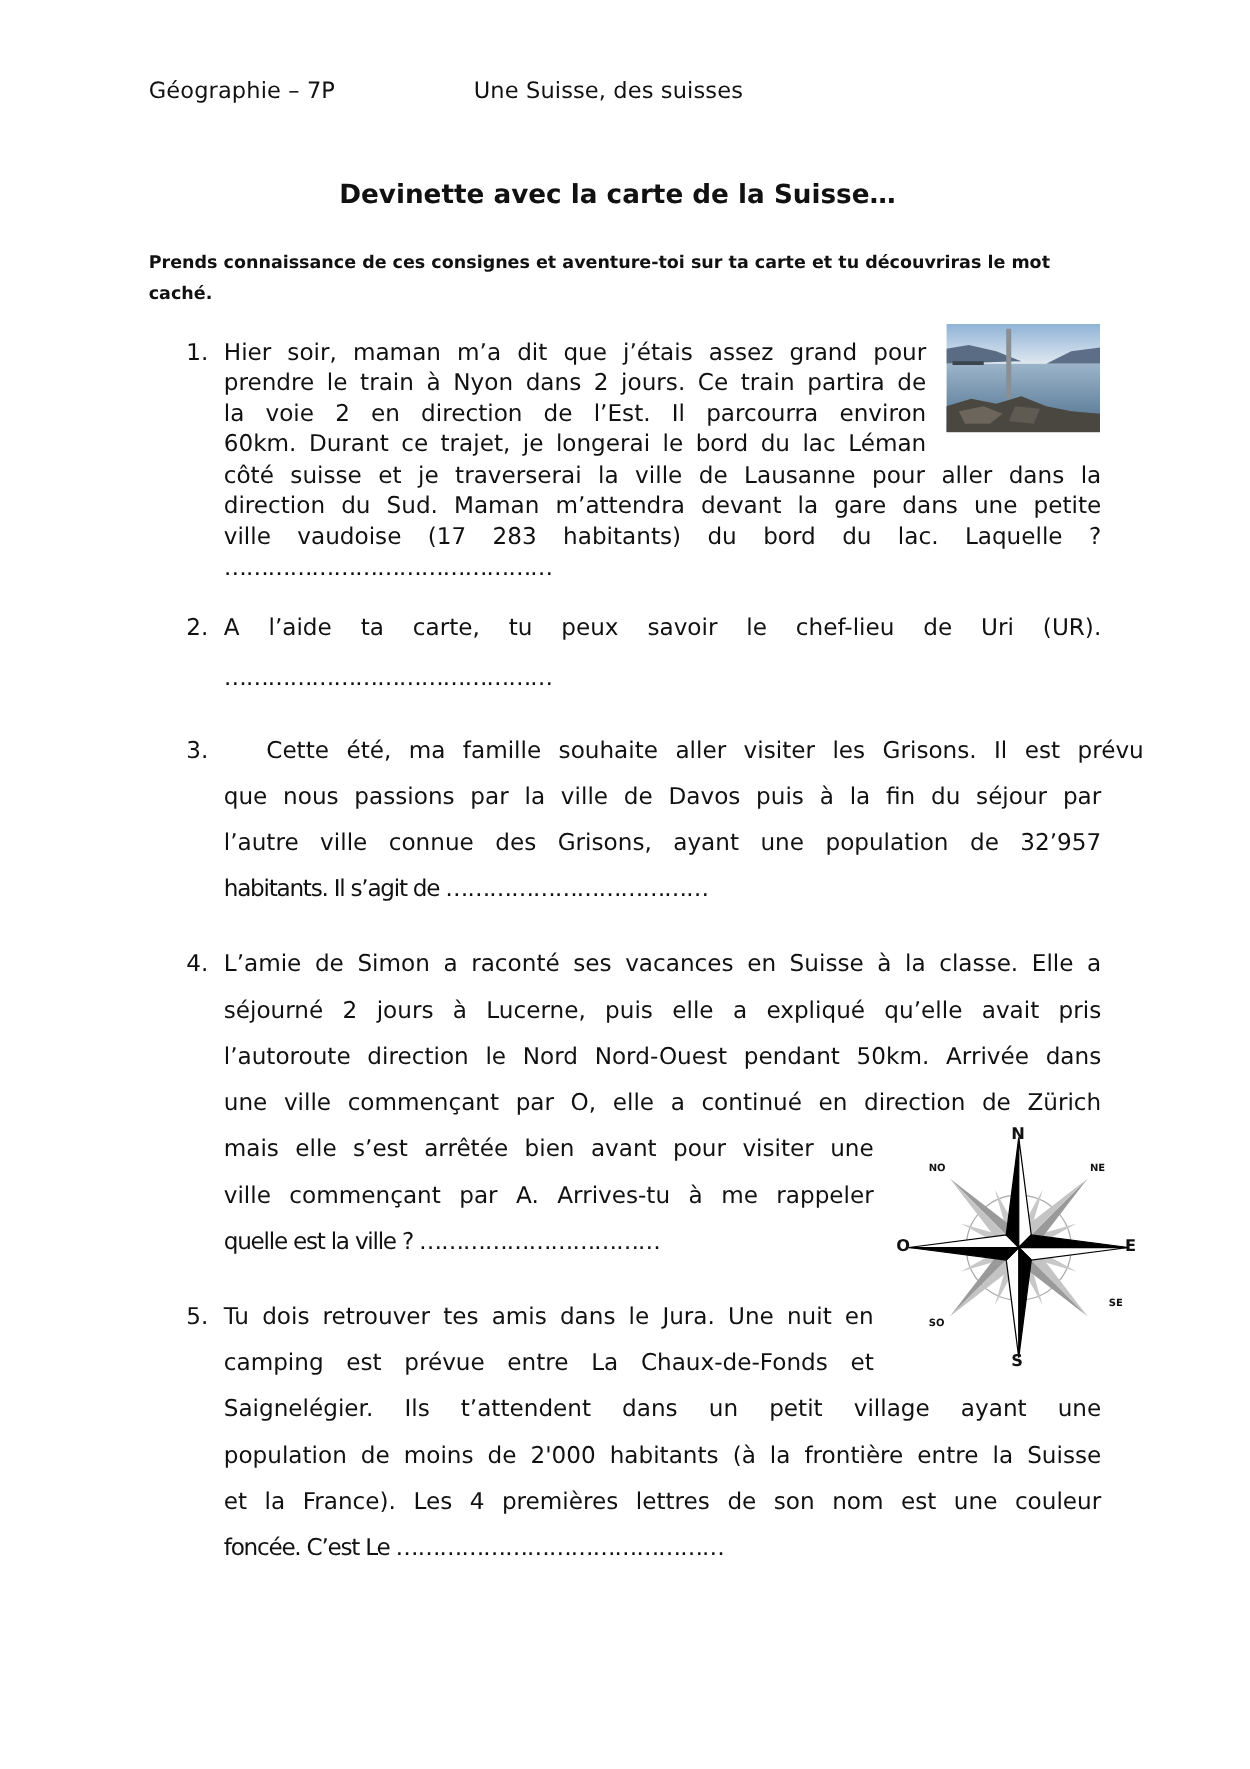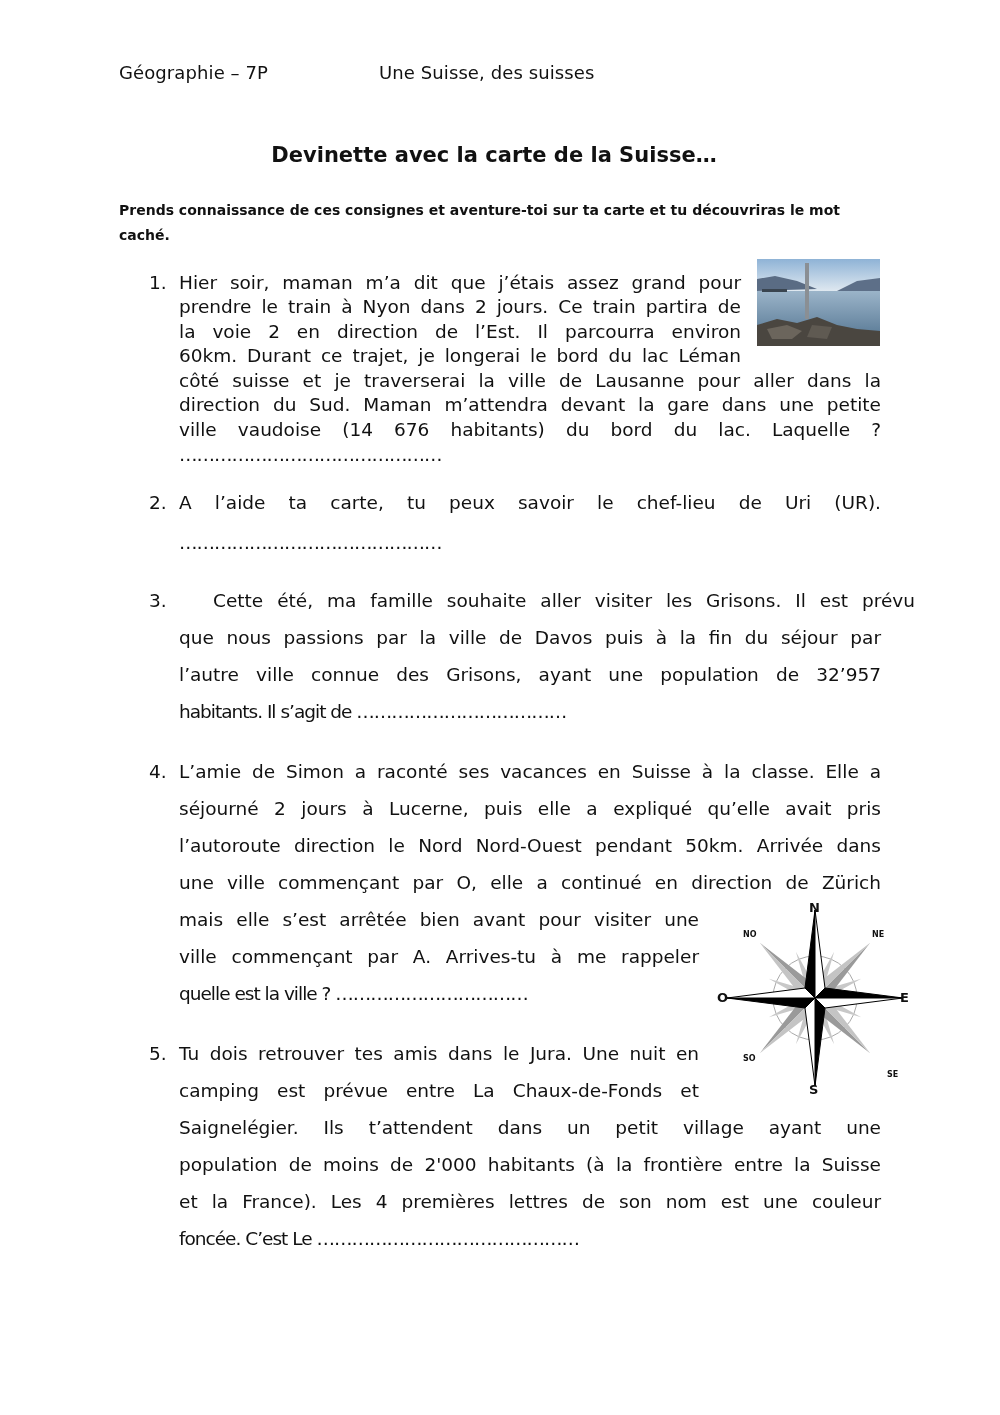--- a/index.html
+++ b/index.html
@@ -28,21 +28,21 @@
 <div class="abs intro">Prends connaissance de ces consignes et aventure-toi sur ta carte et tu découvriras le mot caché.</div>
 
 <div class="item" style="top:272px; width:740px;">
   <span class="num" style="left:4px;">1.</span>
   <div class="line just" style="top:0; width:562px;">Hier soir, maman m’a dit que j’étais assez grand pour</div>
   <div class="line just" style="top:24px; width:562px;">prendre le train à Nyon dans 2 jours. Ce train partira de</div>
   <div class="line just" style="top:49px; width:562px;">la voie 2 en direction de l’Est. Il parcourra environ</div>
   <div class="line just" style="top:73px; width:562px;">60km. Durant ce trajet, je longerai le bord du lac Léman</div>
   <div class="line just" style="top:98px; width:702px;">côté suisse et je traverserai la ville de Lausanne pour aller dans la</div>
   <div class="line just" style="top:122px; width:702px;">direction du Sud. Maman m’attendra devant la gare dans une petite</div>
-  <div class="line just" style="top:147px; width:702px;">ville vaudoise (14 676 habitants) du bord du lac. Laquelle ?</div>
+  <div class="line just" style="top:147px; width:702px;">ville vaudoise (17 283 habitants) du bord du lac. Laquelle ?</div>
   <div class="line dots" style="top:172px;">………………………………………</div>
 </div>
 
 <div class="photo">
   <svg width="123" height="87" viewBox="0 0 123 87">
     <defs>
       <linearGradient id="sky" x1="0" y1="0" x2="0" y2="1">
         <stop offset="0" stop-color="#8fb3d6"></stop>
         <stop offset="1" stop-color="#dfe8f0"></stop>
       </linearGradient>
@@ -126,21 +126,21 @@
         <polygon points="0,-88 10,-10 0,0" fill="#fff" transform="rotate(270)"></polygon>
       </g>
     </g>
   </svg>
   <span class="abs" style="left:97px; top:2px; font-size:13px; font-weight:bold;">N</span>
   <span class="abs" style="left:97px; top:184px; font-size:13px; font-weight:bold;">S</span>
   <span class="abs" style="left:188px; top:92px; font-size:13px; font-weight:bold;">E</span>
   <span class="abs" style="left:5px; top:92px; font-size:13px; font-weight:bold;">O</span>
   <span class="abs" style="left:160px; top:32px; font-size:8px; font-weight:bold;">NE</span>
   <span class="abs" style="left:31px; top:32px; font-size:8px; font-weight:bold;">NO</span>
-  <span class="abs" style="left:160px; top:172px; font-size:8px; font-weight:bold;padding-left:15px;">SE</span>
+  <span class="abs" style="left:160px; top:140px; font-size:8px; font-weight:bold;padding-left:15px;">SE</span>
   <span class="abs" style="left:31px; top:156px; font-size:8px; font-weight:bold;">SO</span>
 </div>
 
 <div class="item" style="top:1043px; width:740px;">
   <span class="num" style="left:4px;">5.</span>
   <div class="line just" style="top:0; width:520px;">Tu dois retrouver tes amis dans le Jura. Une nuit en</div>
   <div class="line just" style="top:37px; width:520px;">camping est prévue entre La Chaux-de-Fonds et</div>
   <div class="line just" style="top:74px; width:702px;">Saignelégier. Ils t’attendent dans un petit village ayant une</div>
   <div class="line just" style="top:111px; width:702px;">population de moins de 2'000 habitants (à la frontière entre la Suisse</div>
   <div class="line just" style="top:148px; width:702px;">et la France). Les 4 premières lettres de son nom est une couleur</div>

